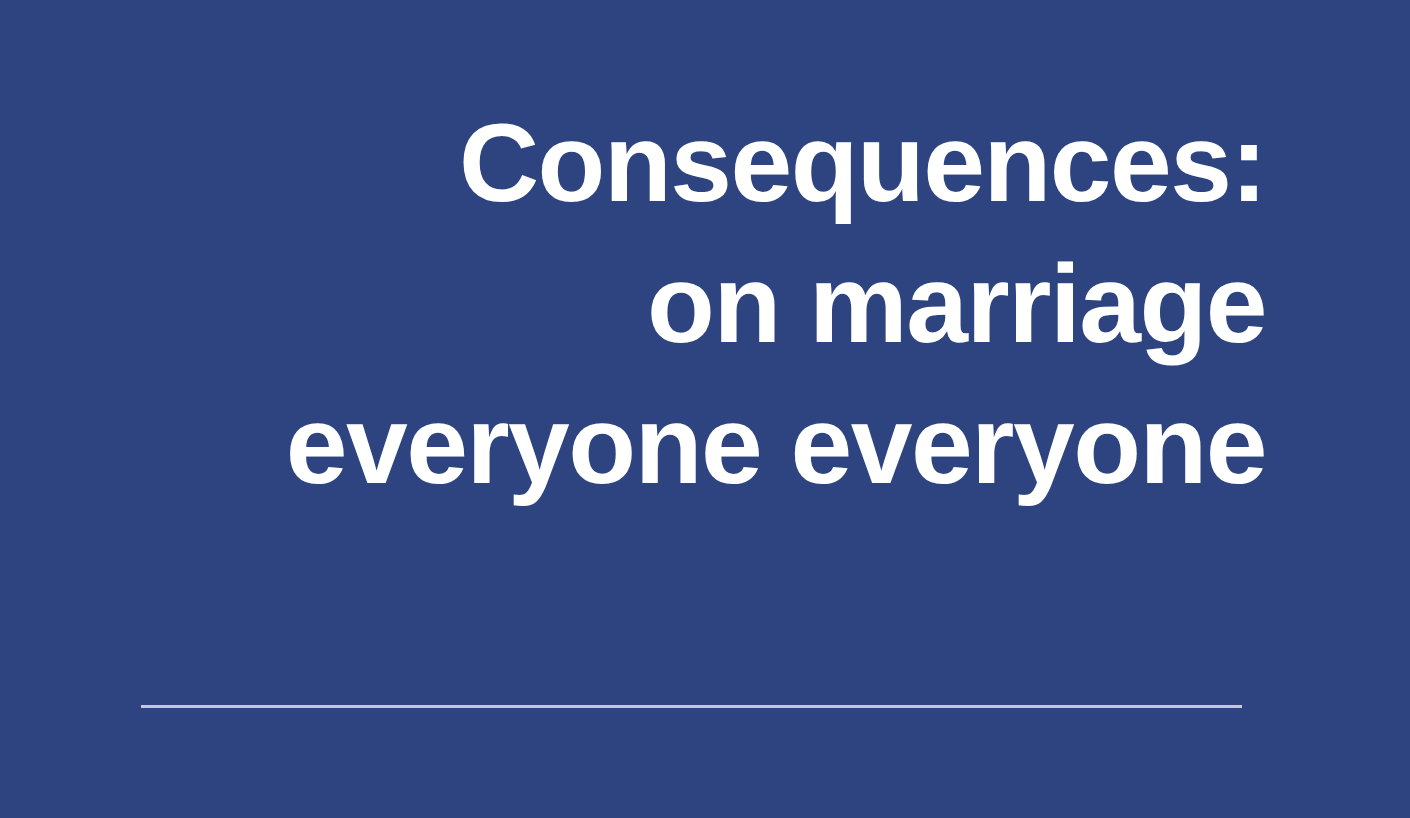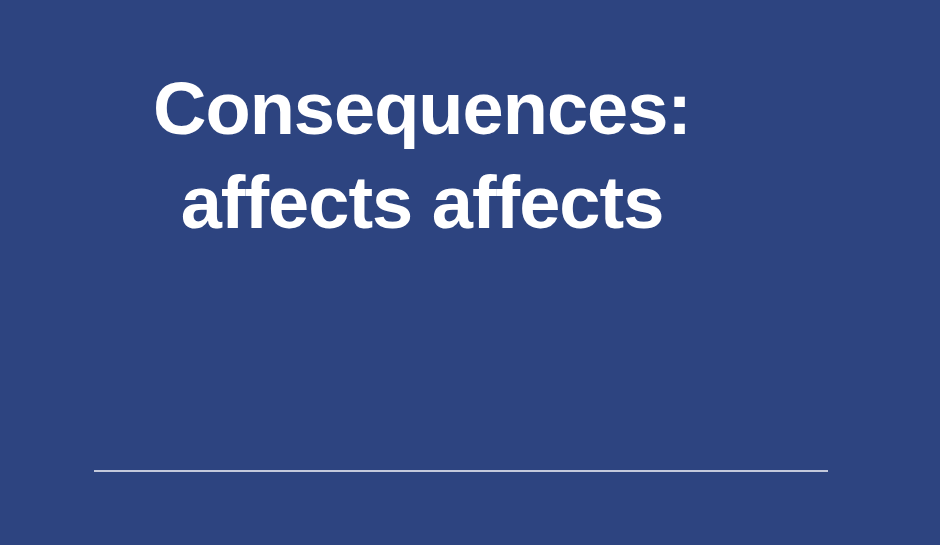--- a/index.html
+++ b/index.html
@@ -29,36 +29,36 @@
   }
   .title-line {
     display: block;
     color: #ffffff;
     font-family: "Liberation Sans", sans-serif;
     font-weight: bold;
     font-size: 74px;
     line-height: 94px;
     letter-spacing: -1px;
     white-space: nowrap;
-    text-align: center;
   }
   .rule {
     position: absolute;
     left: 94px;
     right: 112px;
     top: 470px;
     height: 2px;
     background: #c3c9dc;
   }
 </style>
 </head>
 <body>
 
 <div class="slide">
 
   <div class="title-block">
     <span class="title-line">Consequences:</span>
-    <span class="title-line">affects affects</span>
+    <span class="title-line">on marriage</span>
+    <span class="title-line">everyone everyone</span>
   </div>
 
   <div class="rule"></div>
 
 </div>
 
 </body></html>

